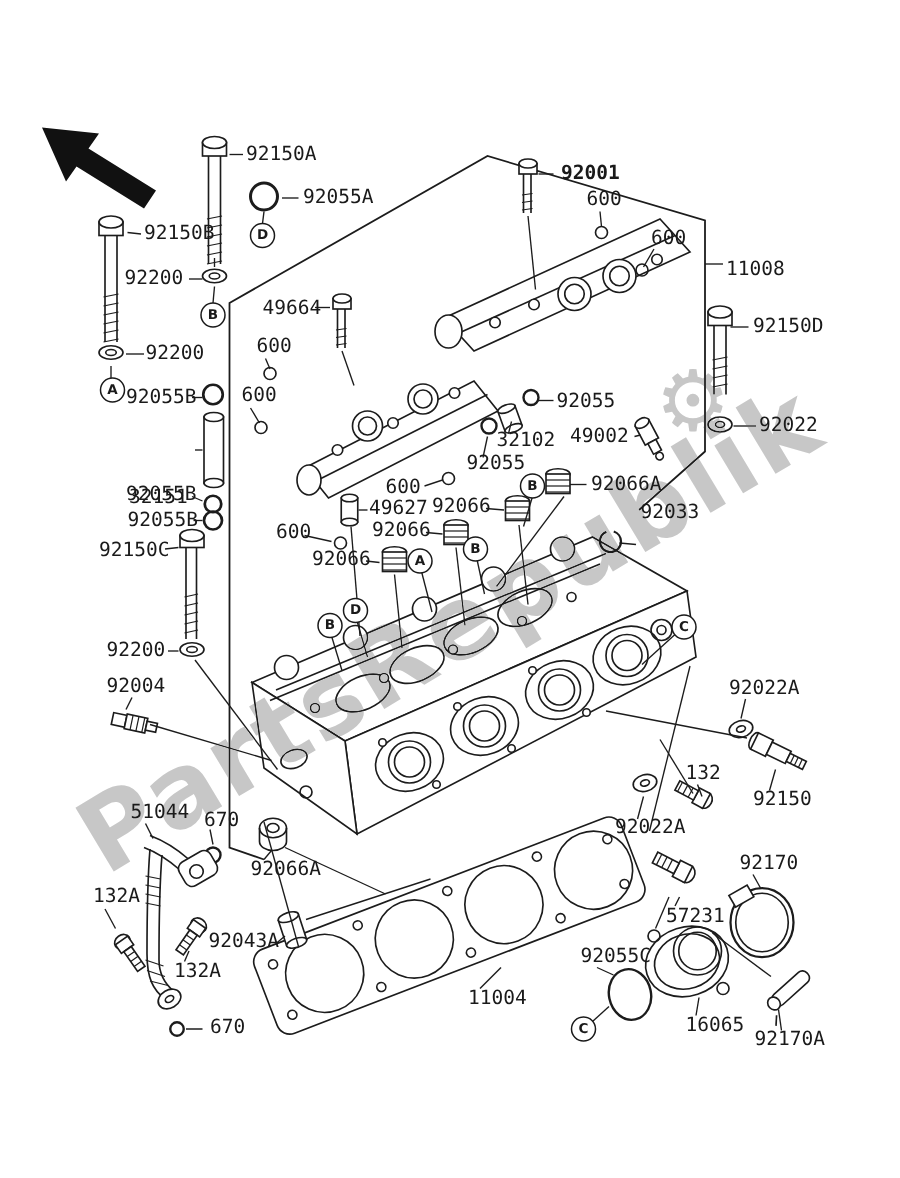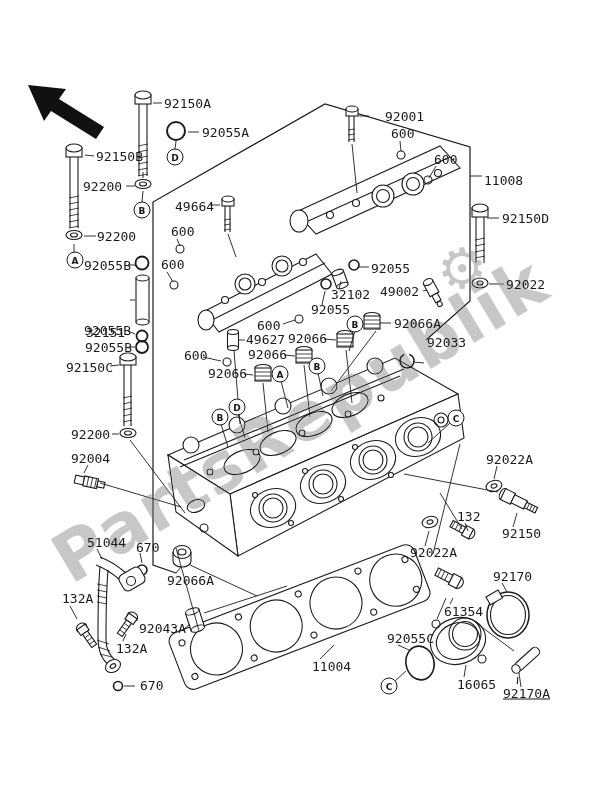--- a/index.html
+++ b/index.html
@@ -493,21 +493,21 @@
         <line x1="143" y1="172" x2="143" y2="178"></line>
     </g>
   </svg>
 
   <div class="wm-text">PartsRepublik</div>
   <div class="wm-gear">⚙</div>
 
   <div id="label-layer">
       <div class="plabel" style="left: 164px; top: 103px;">92150A</div>
       <div class="plabel" style="left: 202px; top: 132px;">92055A</div>
-      <div class="plabel" style="left: 385px; top: 116px;">92001</div>
+      <div class="plabel" style="left: 374px; top: 116px; font-weight: bold;">92001</div>
       <div class="plabel" style="left: 391px; top: 133px;">600</div>
       <div class="plabel" style="left: 96px; top: 156px;">92150B</div>
       <div class="plabel" style="left: 434px; top: 159px;">600</div>
       <div class="plabel" style="left: 484px; top: 180px;">11008</div>
       <div class="plabel" style="left: 83px; top: 186px;">92200</div>
       <div class="plabel" style="left: 175px; top: 206px;">49664</div>
       <div class="plabel" style="left: 502px; top: 218px;">92150D</div>
       <div class="plabel" style="left: 171px; top: 231px;">600</div>
       <div class="plabel" style="left: 97px; top: 236px;">92200</div>
       <div class="plabel" style="left: 161px; top: 264px;">600</div>
@@ -533,28 +533,28 @@
       <div class="plabel" style="left: 71px; top: 458px;">92004</div>
       <div class="plabel" style="left: 486px; top: 459px;">92022A</div>
       <div class="plabel" style="left: 457px; top: 516px;">132</div>
       <div class="plabel" style="left: 502px; top: 533px;">92150</div>
       <div class="plabel" style="left: 87px; top: 542px; text-align: center;">51044</div>
       <div class="plabel" style="left: 136px; top: 547px;">670</div>
       <div class="plabel" style="left: 410px; top: 552px;">92022A</div>
       <div class="plabel" style="left: 493px; top: 576px;">92170</div>
       <div class="plabel" style="left: 167px; top: 580px;">92066A</div>
       <div class="plabel" style="left: 62px; top: 598px;">132A</div>
-      <div class="plabel" style="left: 444px; top: 611px;">61354</div>
+      <div class="plabel" style="left: 444px; top: 611px;">57231</div>
       <div class="plabel" style="left: 139px; top: 628px;">92043A</div>
       <div class="plabel" style="left: 387px; top: 638px;">92055C</div>
       <div class="plabel" style="left: 116px; top: 648px;">132A</div>
       <div class="plabel" style="left: 312px; top: 666px;">11004</div>
       <div class="plabel" style="left: 457px; top: 684px;">16065</div>
       <div class="plabel" style="left: 140px; top: 685px;">670</div>
-      <div class="plabel" style="left: 503px; top: 693px; text-decoration: underline;">92170A</div>
+      <div class="plabel" style="left: 503px; top: 693px;">92170A</div>
       <div class="pletter" style="left: 175px; top: 157px;">D</div>
       <div class="pletter" style="left: 142px; top: 210px;">B</div>
       <div class="pletter" style="left: 75px; top: 260px;">A</div>
       <div class="pletter" style="left: 355px; top: 324px;">B</div>
       <div class="pletter" style="left: 317px; top: 366px;">B</div>
       <div class="pletter" style="left: 280px; top: 374px;">A</div>
       <div class="pletter" style="left: 237px; top: 407px;">D</div>
       <div class="pletter" style="left: 220px; top: 417px;">B</div>
       <div class="pletter" style="left: 456px; top: 418px;">C</div>
       <div class="pletter" style="left: 389px; top: 686px;">C</div>

